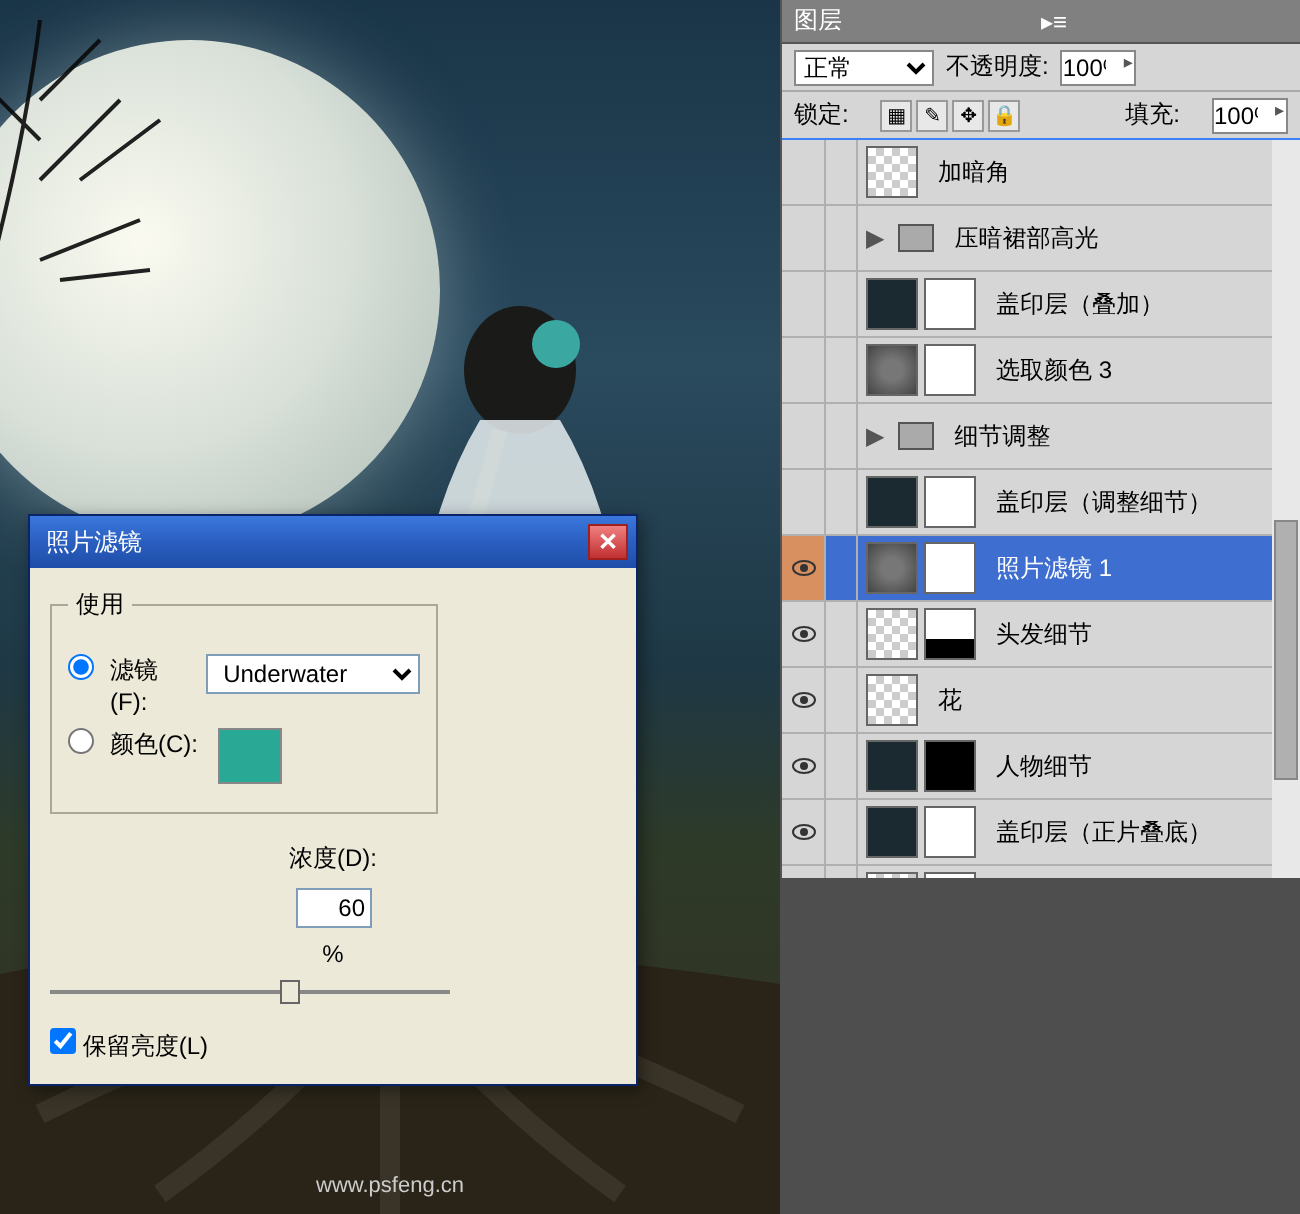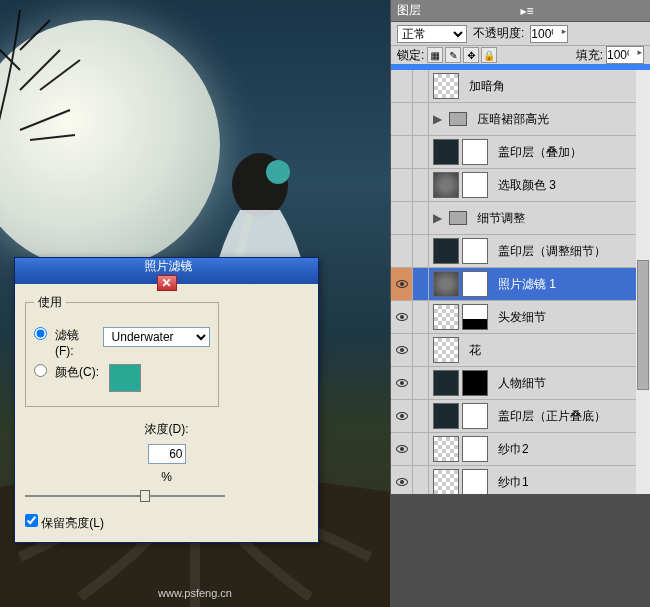--- a/index.html
+++ b/index.html
@@ -6,49 +6,49 @@
 body { width: 650px; height: 607px; background: #4e4e4e; overflow: hidden; position: relative; }
 
 .canvas-area { position: absolute; left: 0; top: 0; width: 390px; height: 607px; background: linear-gradient(to bottom, #1a3548 0%, #2a4a5e 30%, #1e3845 55%, #2e3a28 70%, #342e22 100%); overflow: hidden; }
 .moon { position: absolute; left: -30px; top: 20px; width: 250px; height: 250px; border-radius: 50%; background: radial-gradient(circle at 40% 40%, #fafaf0 0%, #d8e0d8 50%, #a8b8b0 100%); box-shadow: 0 0 40px rgba(200,220,220,0.4); }
 .branches { position: absolute; left: -20px; top: -10px; width: 200px; height: 200px; opacity: 0.9; }
 .figure { position: absolute; left: 150px; top: 140px; width: 230px; height: 340px; }
 .roots { position: absolute; bottom: 0; left: 0; right: 0; height: 180px; }
 .watermark { position: absolute; bottom: 8px; left: 50%; transform: translateX(-50%); color: #ccc; font-size: 11px; }
 
 .dialog { position: absolute; left: 14px; top: 257px; width: 305px; background: #ece9d8; border: 1px solid #0a246a; box-shadow: 2px 2px 8px rgba(0,0,0,0.4); }
-.dialog-titlebar { height: 26px; background: linear-gradient(to bottom, #3b77dd 0%, #2a5fc0 50%, #1e4da8 100%); display: flex; align-items: center; padding: 0 4px; color: #fff; flex-direction: column; }
+.dialog-titlebar { height: 26px; background: linear-gradient(to bottom, #3b77dd 0%, #2a5fc0 50%, #1e4da8 100%); display: flex; align-items: center; padding: 0 4px; color: #fff; }
 .dialog-titlebar span { flex: 1; padding-left: 4px; }
 .dialog-close { width: 20px; height: 18px; background: linear-gradient(to bottom,#f08080,#c03030); border: 1px solid #a02020; color: #fff; display: flex; align-items: center; justify-content: center; font-weight: bold; cursor: pointer; }
 .dialog-body { padding: 10px; position: relative; }
 .fieldset { border: 1px solid #aca899; padding: 10px 8px 8px; width: 194px; }
 .fieldset-legend { padding: 0 4px; background: #ece9d8; }
 .radio-row { display: flex; align-items: flex-start; margin: 6px 0; gap: 6px; }
 .radio-row input[type="radio"] { margin-right: 2px; }
 .filter-select { width: 110px; height: 20px; border: 1px solid #7f9db9; background: #fff; padding: 0 4px; }
 .color-swatch { width: 32px; height: 28px; background: #2aa896; border: 1px solid #888; margin-left: 4px; }
 .density-row { display: flex; align-items: center; margin-top: 14px; gap: 6px; flex-direction: column; }
 .density-input { width: 38px; height: 20px; border: 1px solid #7f9db9; text-align: right; padding-right: 2px; }
 .slider { width: 200px; height: 16px; position: relative; margin: 4px 0 10px; }
 .slider-track { position: absolute; top: 7px; left: 0; right: 0; height: 2px; background: #888; }
 .slider-thumb { position: absolute; top: 2px; left: 60%; transform: translateX(-50%); width: 10px; height: 12px; background: #ece9d8; border: 1px solid #666; }
 .preserve-row { margin-top: 6px; }
 .dialog-buttons { position: absolute; right: 10px; top: 10px; display: flex; flex-direction: column; gap: 6px; }
 .btn { width: 64px; height: 22px; border: 1px solid #aca899; background: #ece9d8; cursor: pointer; }
 .preview-check { margin-top: 10px; display: flex; align-items: center; gap: 4px; }
 
-.layers-panel { position: absolute; right: 0; top: 0; width: 260px; height: 494px; background: #d6d6d6; border-left: 1px solid #555; display: flex; flex-direction: column; }
+.layers-panel { position: absolute; right: 0; top: 0; width: 260px; height: 439px; background: #d6d6d6; border-left: 1px solid #555; display: flex; flex-direction: column; }
 .panel-header { height: 22px; background: #808080; display: flex; align-items: center; padding: 0 6px; color: #fff; border-bottom: 1px solid #555; }
 .panel-header span { flex: 1; }
 .panel-menu { cursor: pointer; }
 .panel-row1 { height: 24px; display: flex; align-items: center; padding: 2px 6px; gap: 6px; background: #d6d6d6; border-bottom: 1px solid #aaa; }
 .blend-select { width: 70px; height: 18px; border: 1px solid #888; background: #fff; }
 .opacity-input { width: 38px; height: 18px; border: 1px solid #888; background: #fff; text-align: right; padding-right: 14px; position: relative; }
 .pct-arrow { position: absolute; right: 2px; top:1px; font-size:9px; color:#555;}
-.panel-row2 { height: 24px; display: flex; align-items: center; padding: 2px 6px; gap: 3px; background: #d6d6d6; border-bottom: 6px solid #3b82f6; }
+.panel-row2 { height: 24px; display: flex; align-items: center; padding: 2px 6px; gap: 16px; background: #d6d6d6; border-bottom: 1px solid #3b82f6; }
 .lock-icons { display: flex; gap: 2px; }
 .lock-icons span { width: 16px; height: 16px; border: 1px solid #999; background: #e8e8e8; display: flex; align-items: center; justify-content: center; font-size: 10px; }
 
 .layers-list { flex: 1; overflow-y: auto; background: #3b82f6; position: relative; }
 .layer-item { display: flex; align-items: center; height: 33px; border-bottom: 1px solid #b0b0b0; background: #d6d6d6; }
 .layer-item.selected { background: #3e6fd0; color: #fff; }
 .layer-item.selected .vis-cell { background: #d89060; }
 .vis-cell { width: 22px; height: 100%; border-right: 1px solid #b0b0b0; display: flex; align-items: center; justify-content: center; background: #d6d6d6; }
 .eye-icon { width: 12px; height: 8px; border: 1px solid #333; border-radius: 50%; position: relative; }
 .eye-icon::after { content: ""; position: absolute; left: 3px; top: 1px; width: 4px; height: 4px; background: #333; border-radius: 50%; }

